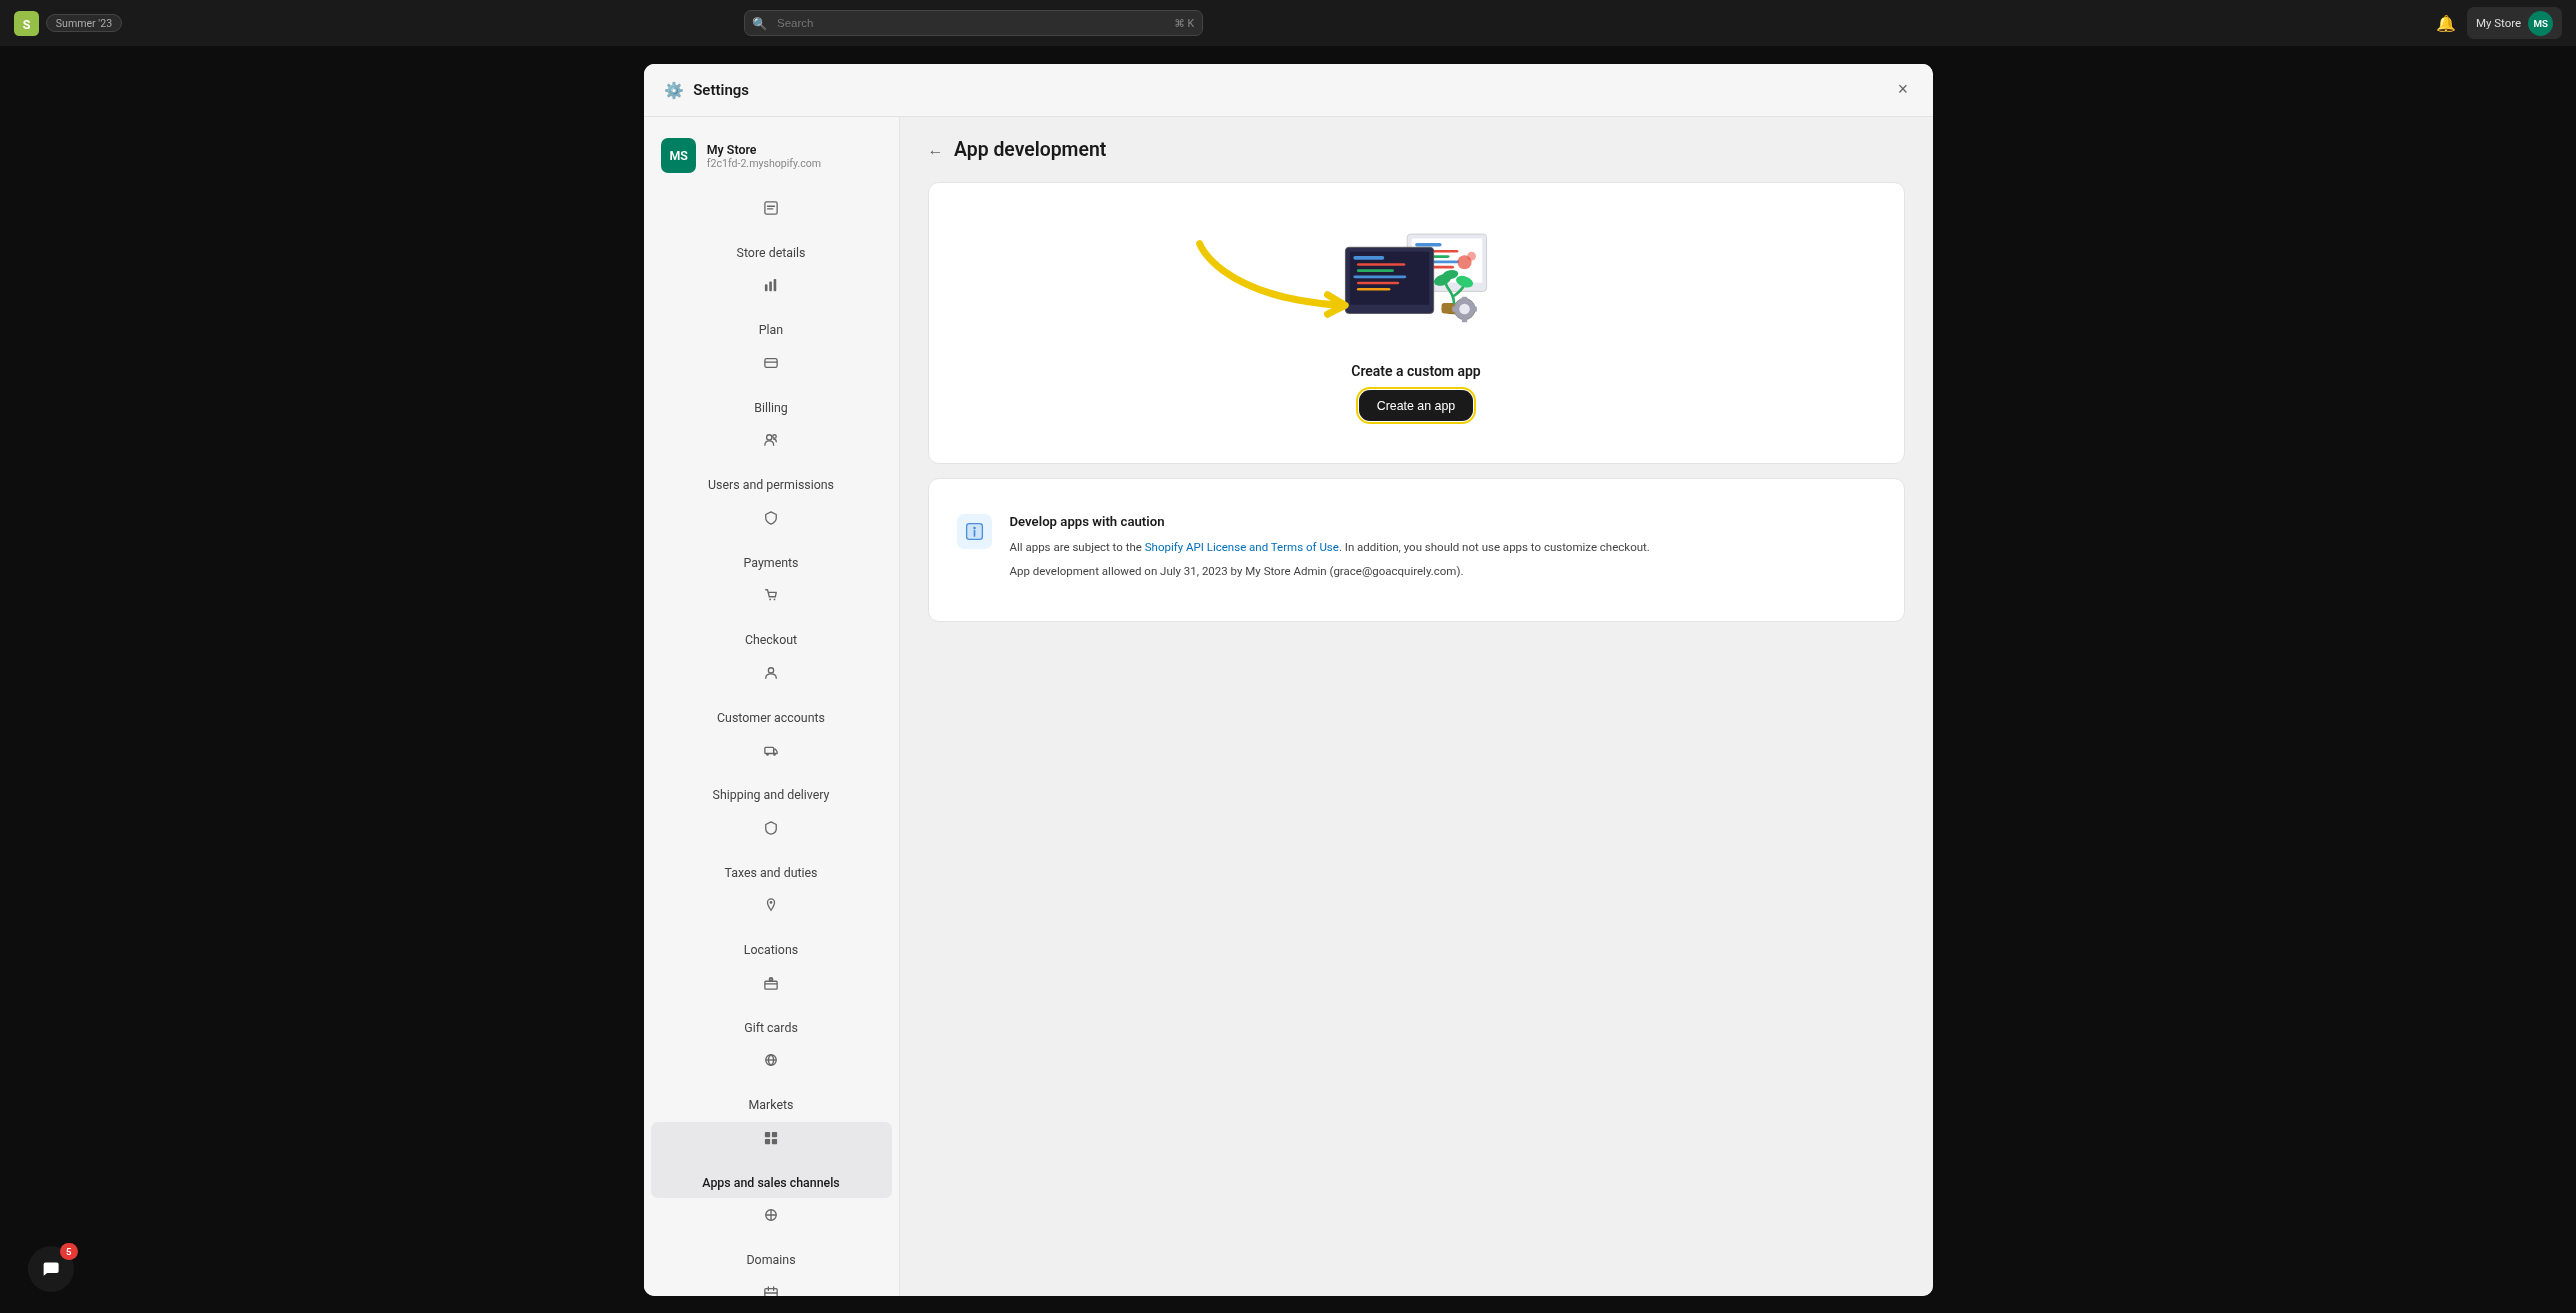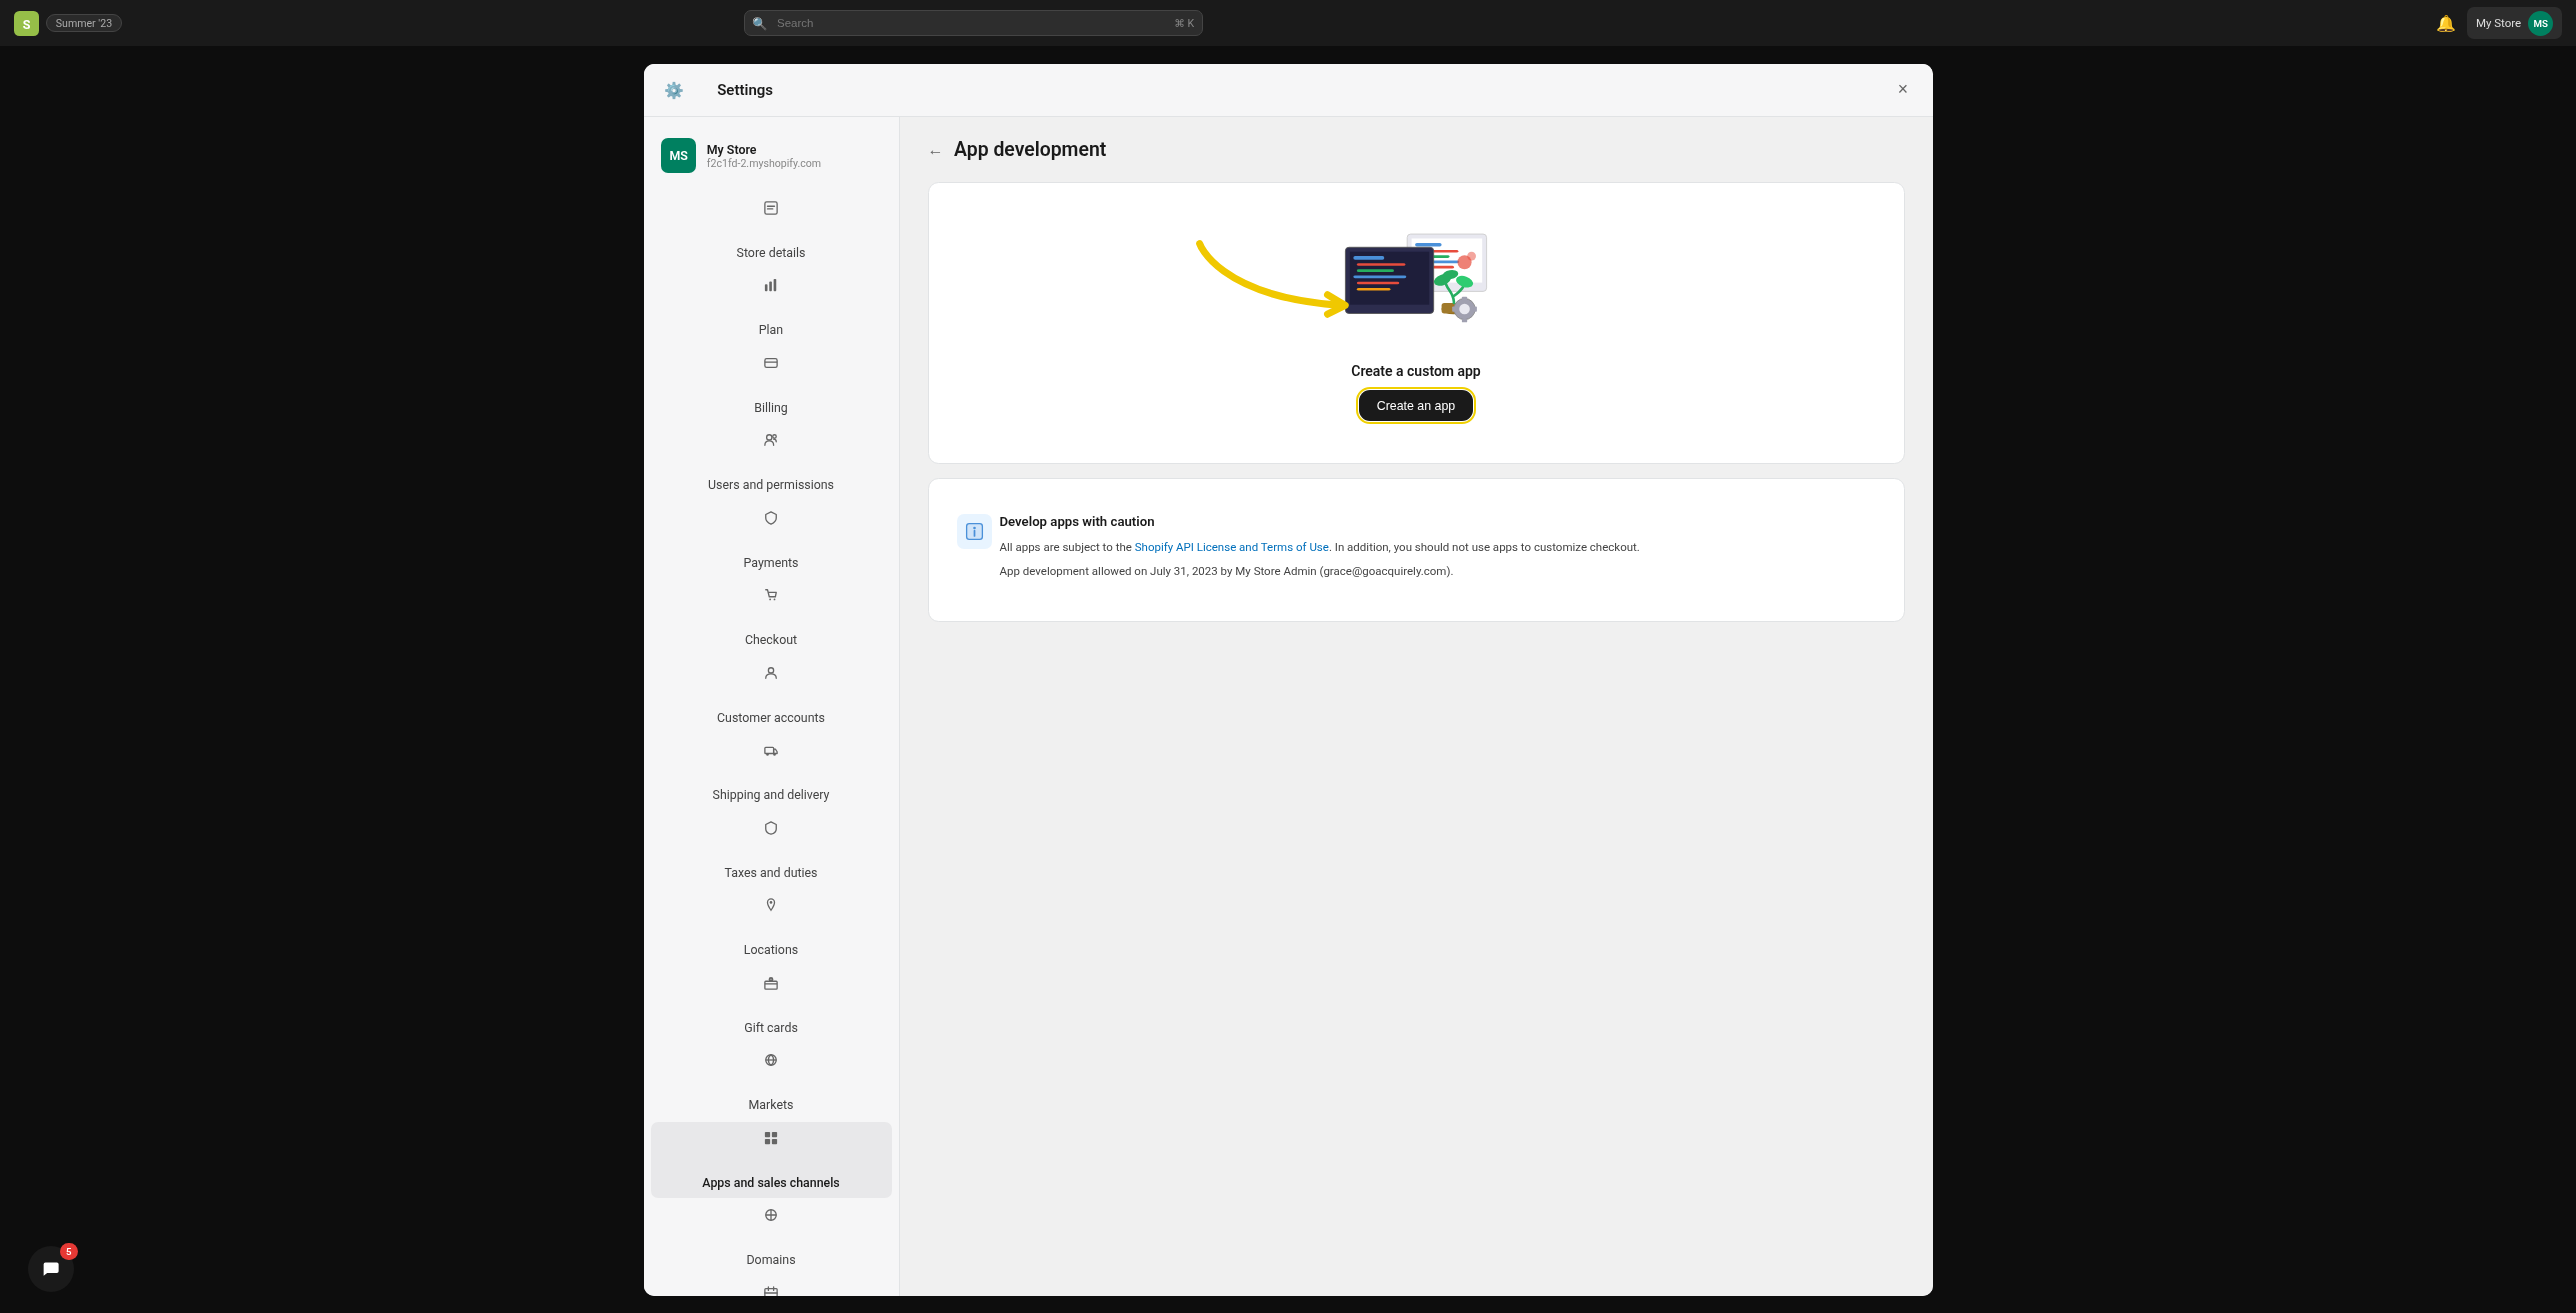--- a/index.html
+++ b/index.html
@@ -145,21 +145,20 @@
       gap: 8.8px;
     }
     .modal-gear-icon {
       font-size: 16px;
       color: #444;
     }
     .modal-title {
       font-size: 15px;
       font-weight: 600;
       color: #1a1a1a;
-      margin-left: 24px;
     }
     .modal-close {
       background: none;
       border: none;
       font-size: 17.7px;
       color: #666;
       cursor: pointer;
       padding: 3.5px;
       line-height: 1;
     }
@@ -306,21 +305,21 @@
       font-size: 12.4px;
       font-weight: 500;
       cursor: pointer;
       outline: 2.6px solid #f0d000;
       outline-offset: 1.8px;
     }
 
     
     .caution-card {
       display: flex;
-      gap: 8px;
+      gap: 18px;
       align-items: flex-start;
     }
     .caution-icon {
       width: 35px;
       height: 35px;
       min-width: 35px;
       border-radius: 7px;
       background: #e8f4ff;
       display: flex;
       align-items: center;

